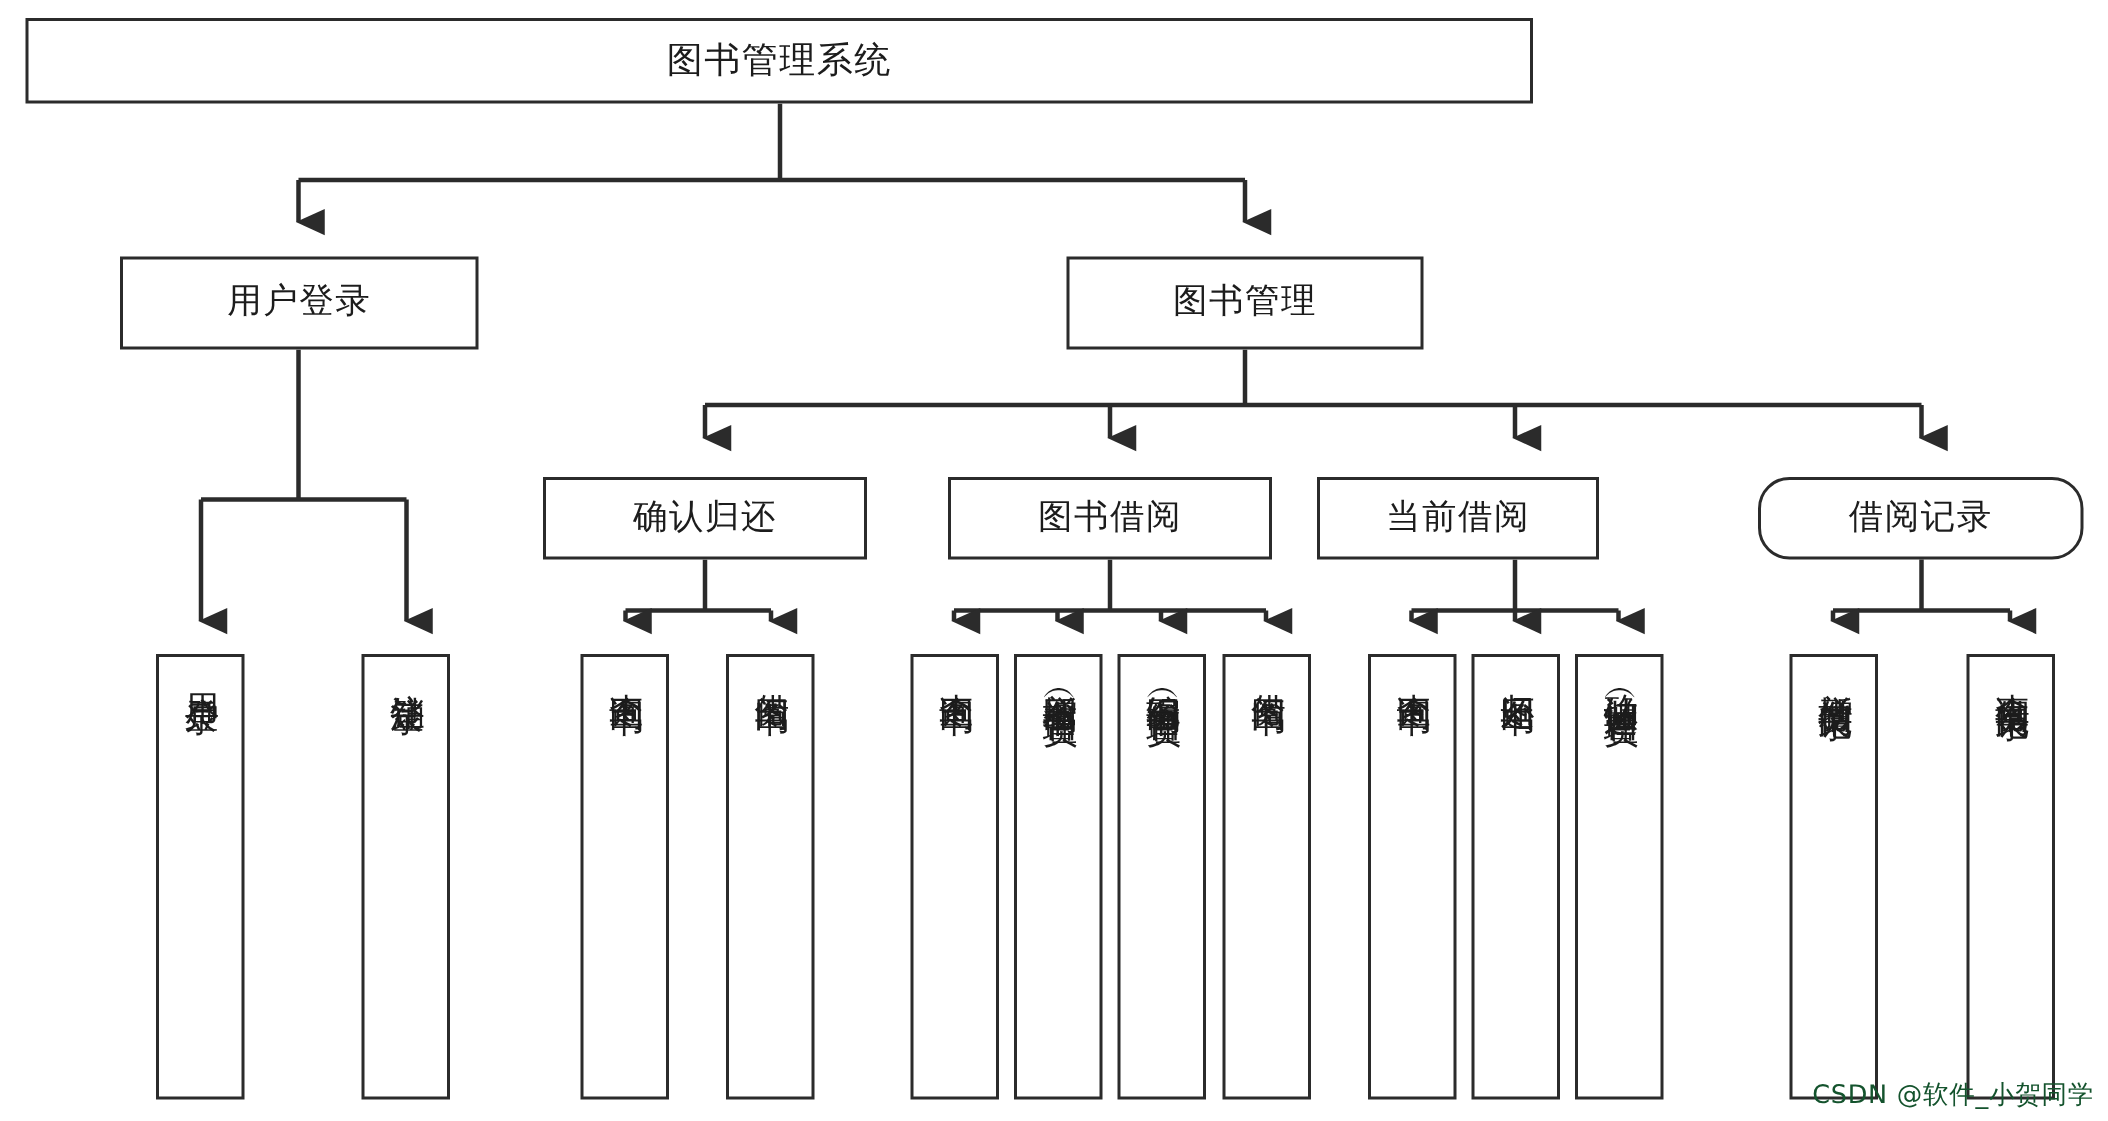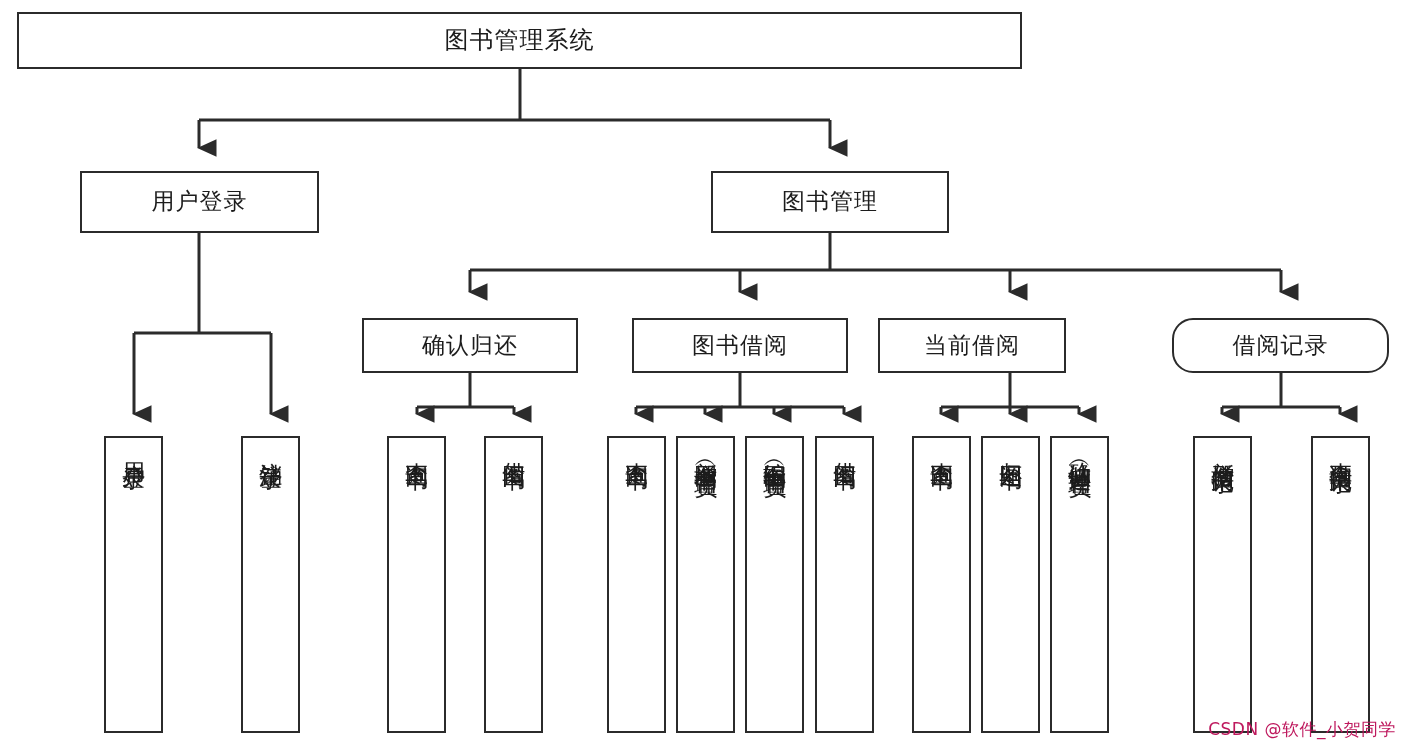--- a/index.html
+++ b/index.html
@@ -57,21 +57,21 @@
     line-height: 1.28;
     letter-spacing: 2px;
     white-space: nowrap;
     color: #1c1c1c;
   }
   #watermark {
     position: absolute;
     right: 9px;
     bottom: 6px;
     font-size: 17px;
-    color: #be185d;
+    color: #14532d;
     letter-spacing: 0.5px;
     white-space: nowrap;
   }
 </style>
 </head>
 <body>
 
 <div id="diagram-root">
 
   <svg id="edges-layer" viewBox="0 0 1405 747" width="1405" height="747" xmlns="http://www.w3.org/2000/svg">

